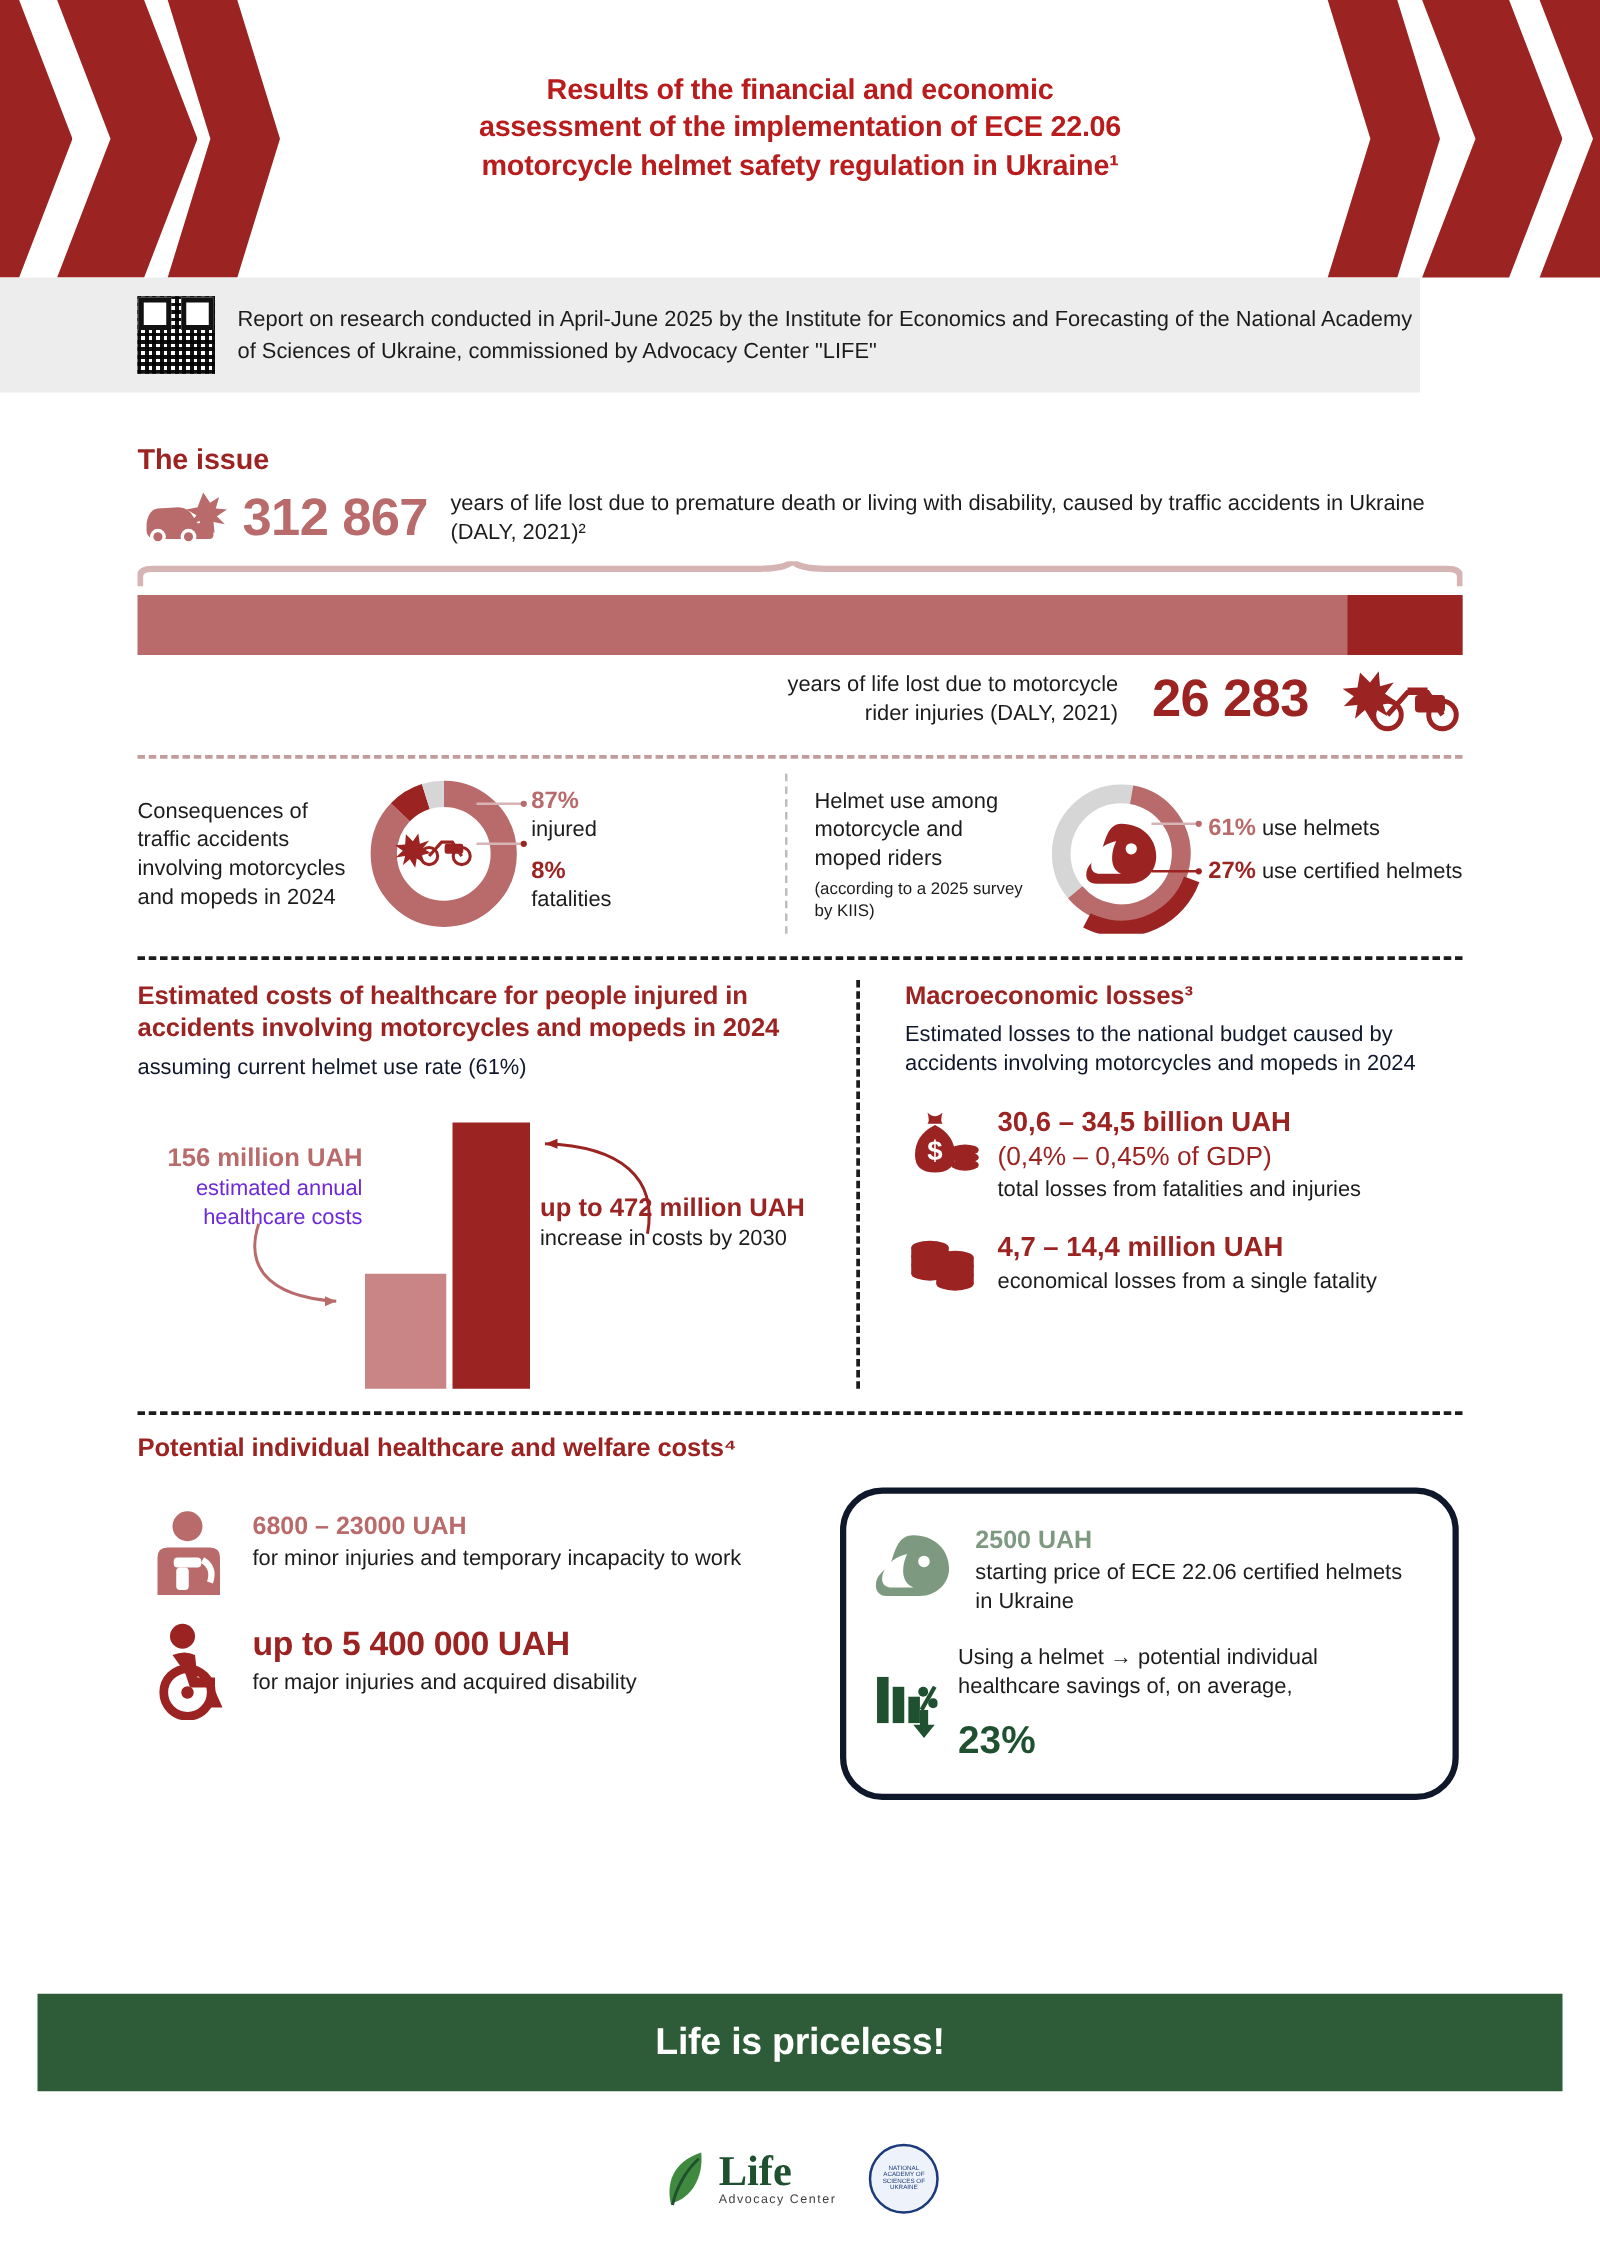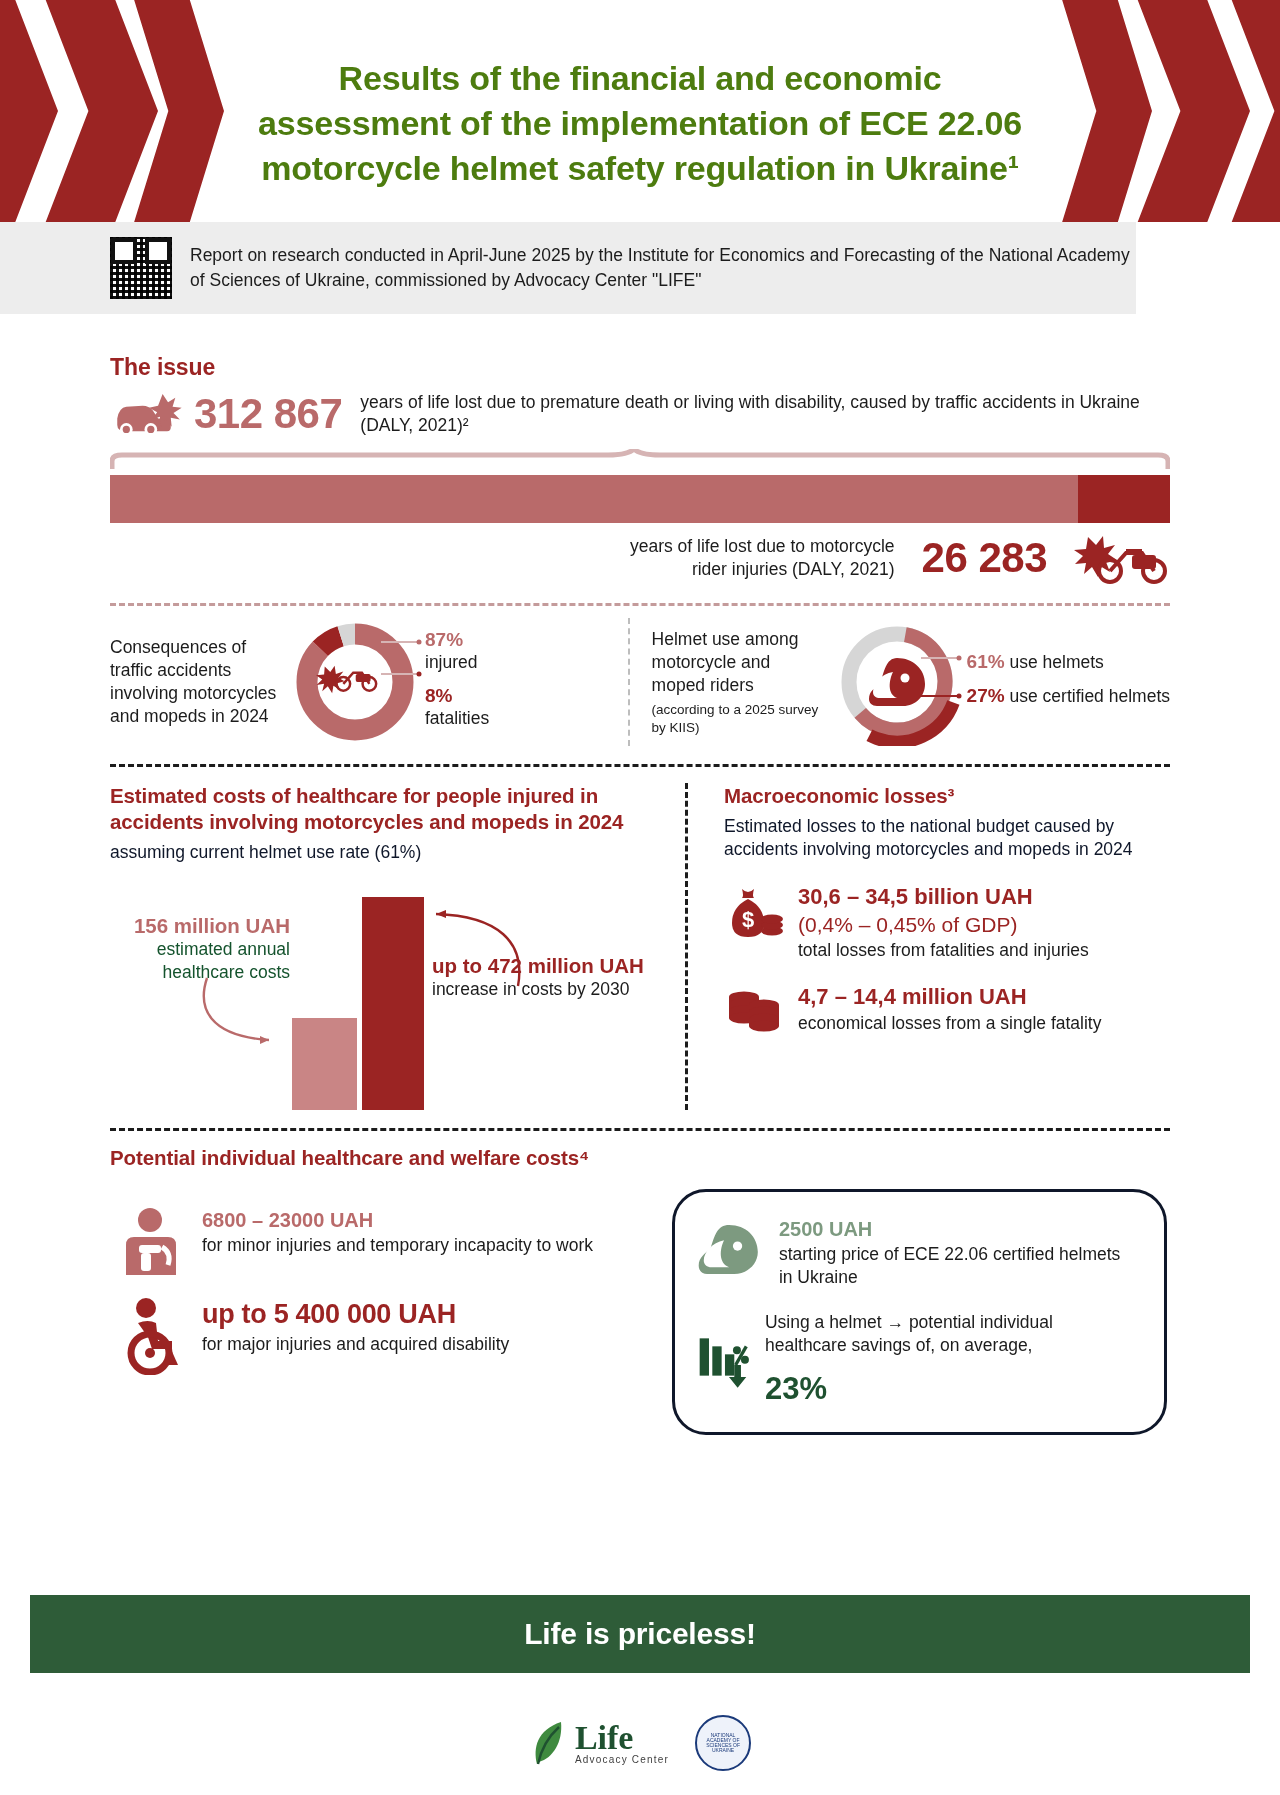--- a/index.html
+++ b/index.html
@@ -36,22 +36,22 @@
   .chev.l2 { left: 38px;   clip-path: polygon(0 0, 58% 0, 100% 50%, 58% 100%, 0 100%, 42% 50%); }
   .chev.l3 { left: 128px;  clip-path: polygon(0 0, 58% 0, 100% 50%, 58% 100%, 0 100%, 42% 50%); width: 96px;}
   .chev.r1 { right: 128px; clip-path: polygon(0 0, 58% 0, 100% 50%, 58% 100%, 0 100%, 42% 50%); width: 96px;}
   .chev.r2 { right: 30px;  clip-path: polygon(0 0, 58% 0, 100% 50%, 58% 100%, 0 100%, 42% 50%); }
   .chev.r3 { right: -64px; clip-path: polygon(0 0, 58% 0, 100% 50%, 58% 100%, 0 100%, 42% 50%); }
 
   .header-title {
     position: absolute;
     left: 180px; right: 180px; top: 56px;
     text-align: center;
-    color: #4d7c0f;
-    font-size: 34px;
+    color: #b91c1c;
+    font-size: 23px;
     font-weight: bold;
     line-height: 1.32;
     letter-spacing: -0.2px;
     z-index: 5;
   }
   .header-title .ln { display: block; }
 
   
   .band {
     position: relative;
@@ -221,21 +221,21 @@
     width: 65px; height: 92px; background: #c98585;
   }
   .bar-hi {
     position: absolute; left: 252px; bottom: 0;
     width: 62px; height: 213px; background: #9b2423;
   }
   .lbl-156 {
     position: absolute; left: 0; top: 36px; width: 180px; text-align: right;
   }
   .lbl-156 .big { color: #b96a6a; font-weight: bold; font-size: 20.5px; }
-  .lbl-156 .rest { font-size: 17.5px; line-height: 1.3; color:#14532d; }
+  .lbl-156 .rest { font-size: 17.5px; line-height: 1.3; color:#6d28d9; }
   .lbl-472 {
     position: absolute; left: 322px; top: 76px; width: 250px;
   }
   .lbl-472 .big { color: #9b2423; font-weight: bold; font-size: 20.5px; }
   .lbl-472 .rest { font-size: 17.5px; line-height: 1.3; color:#1c1c1c; }
 
   
   .macro-item { display: flex; gap: 12px; margin-top: 22px; align-items: flex-start; }
   .macro-txt { font-size: 17.5px; line-height: 1.3; color: #1c1c1c; }
   .macro-txt .big { display:block; color: #9b2423; font-weight: bold; font-size: 22px; }
@@ -245,21 +245,21 @@
   .indiv-row { display: flex; width: 1060px; margin-top: 18px; }
   .indiv-left { width: 540px; }
   .indiv-item { display: flex; gap: 16px; align-items: flex-start; margin-top: 18px; padding-left: 14px;}
   .indiv-txt { font-size: 17.5px; line-height: 1.32; color: #1c1c1c; }
   .indiv-txt .bigr { display:block; color: #b96a6a; font-weight: bold; font-size: 20px; }
   .indiv-txt .bigd { display:block; color: #9b2423; font-weight: bold; font-size: 27px; letter-spacing:-0.3px;}
 
   .greenbox {
     width: 495px;
     margin-left: 22px;
-    border: 3px solid #0f172a;
+    border: 5px solid #0f172a;
     border-radius: 34px;
     padding: 24px 26px 22px 22px;
   }
   .gb-item { display: flex; gap: 16px; align-items: flex-start; }
   .gb-item + .gb-item { margin-top: 22px; }
   .gb-txt { font-size: 17.5px; line-height: 1.32; color: #1c1c1c; }
   .gb-txt .gbig { display:block; color: #7d9a80; font-weight: bold; font-size: 20px; }
   .gb-txt .g23 { display:block; color: #1f5130; font-weight: bold; font-size: 31px; margin-top:12px;}
 
   

